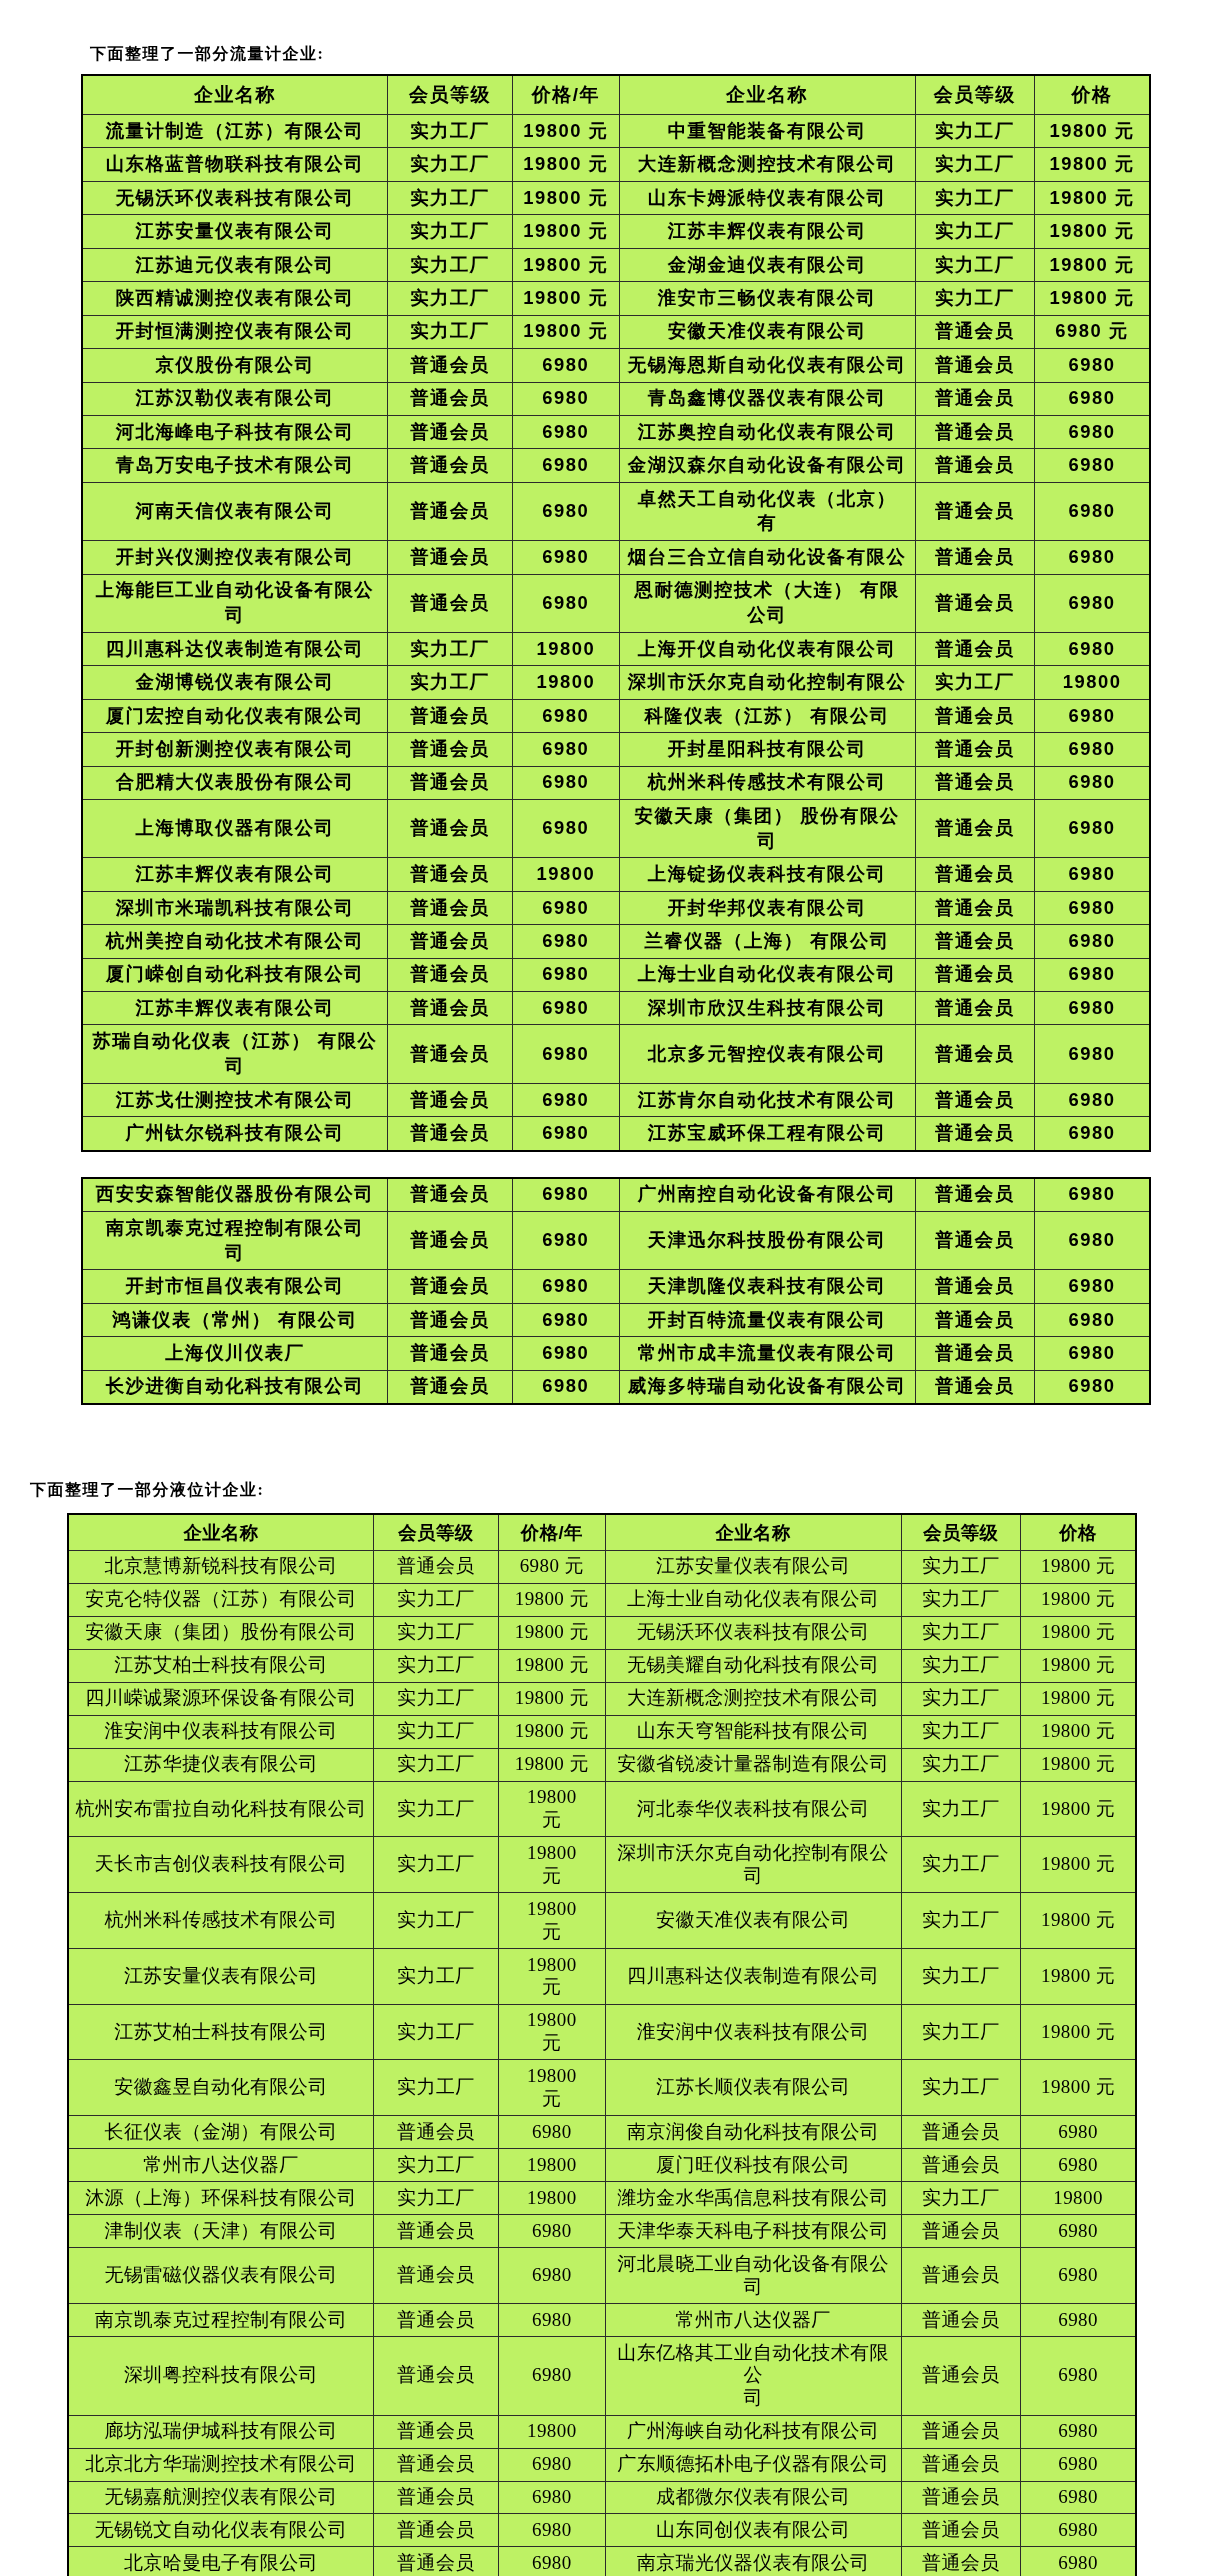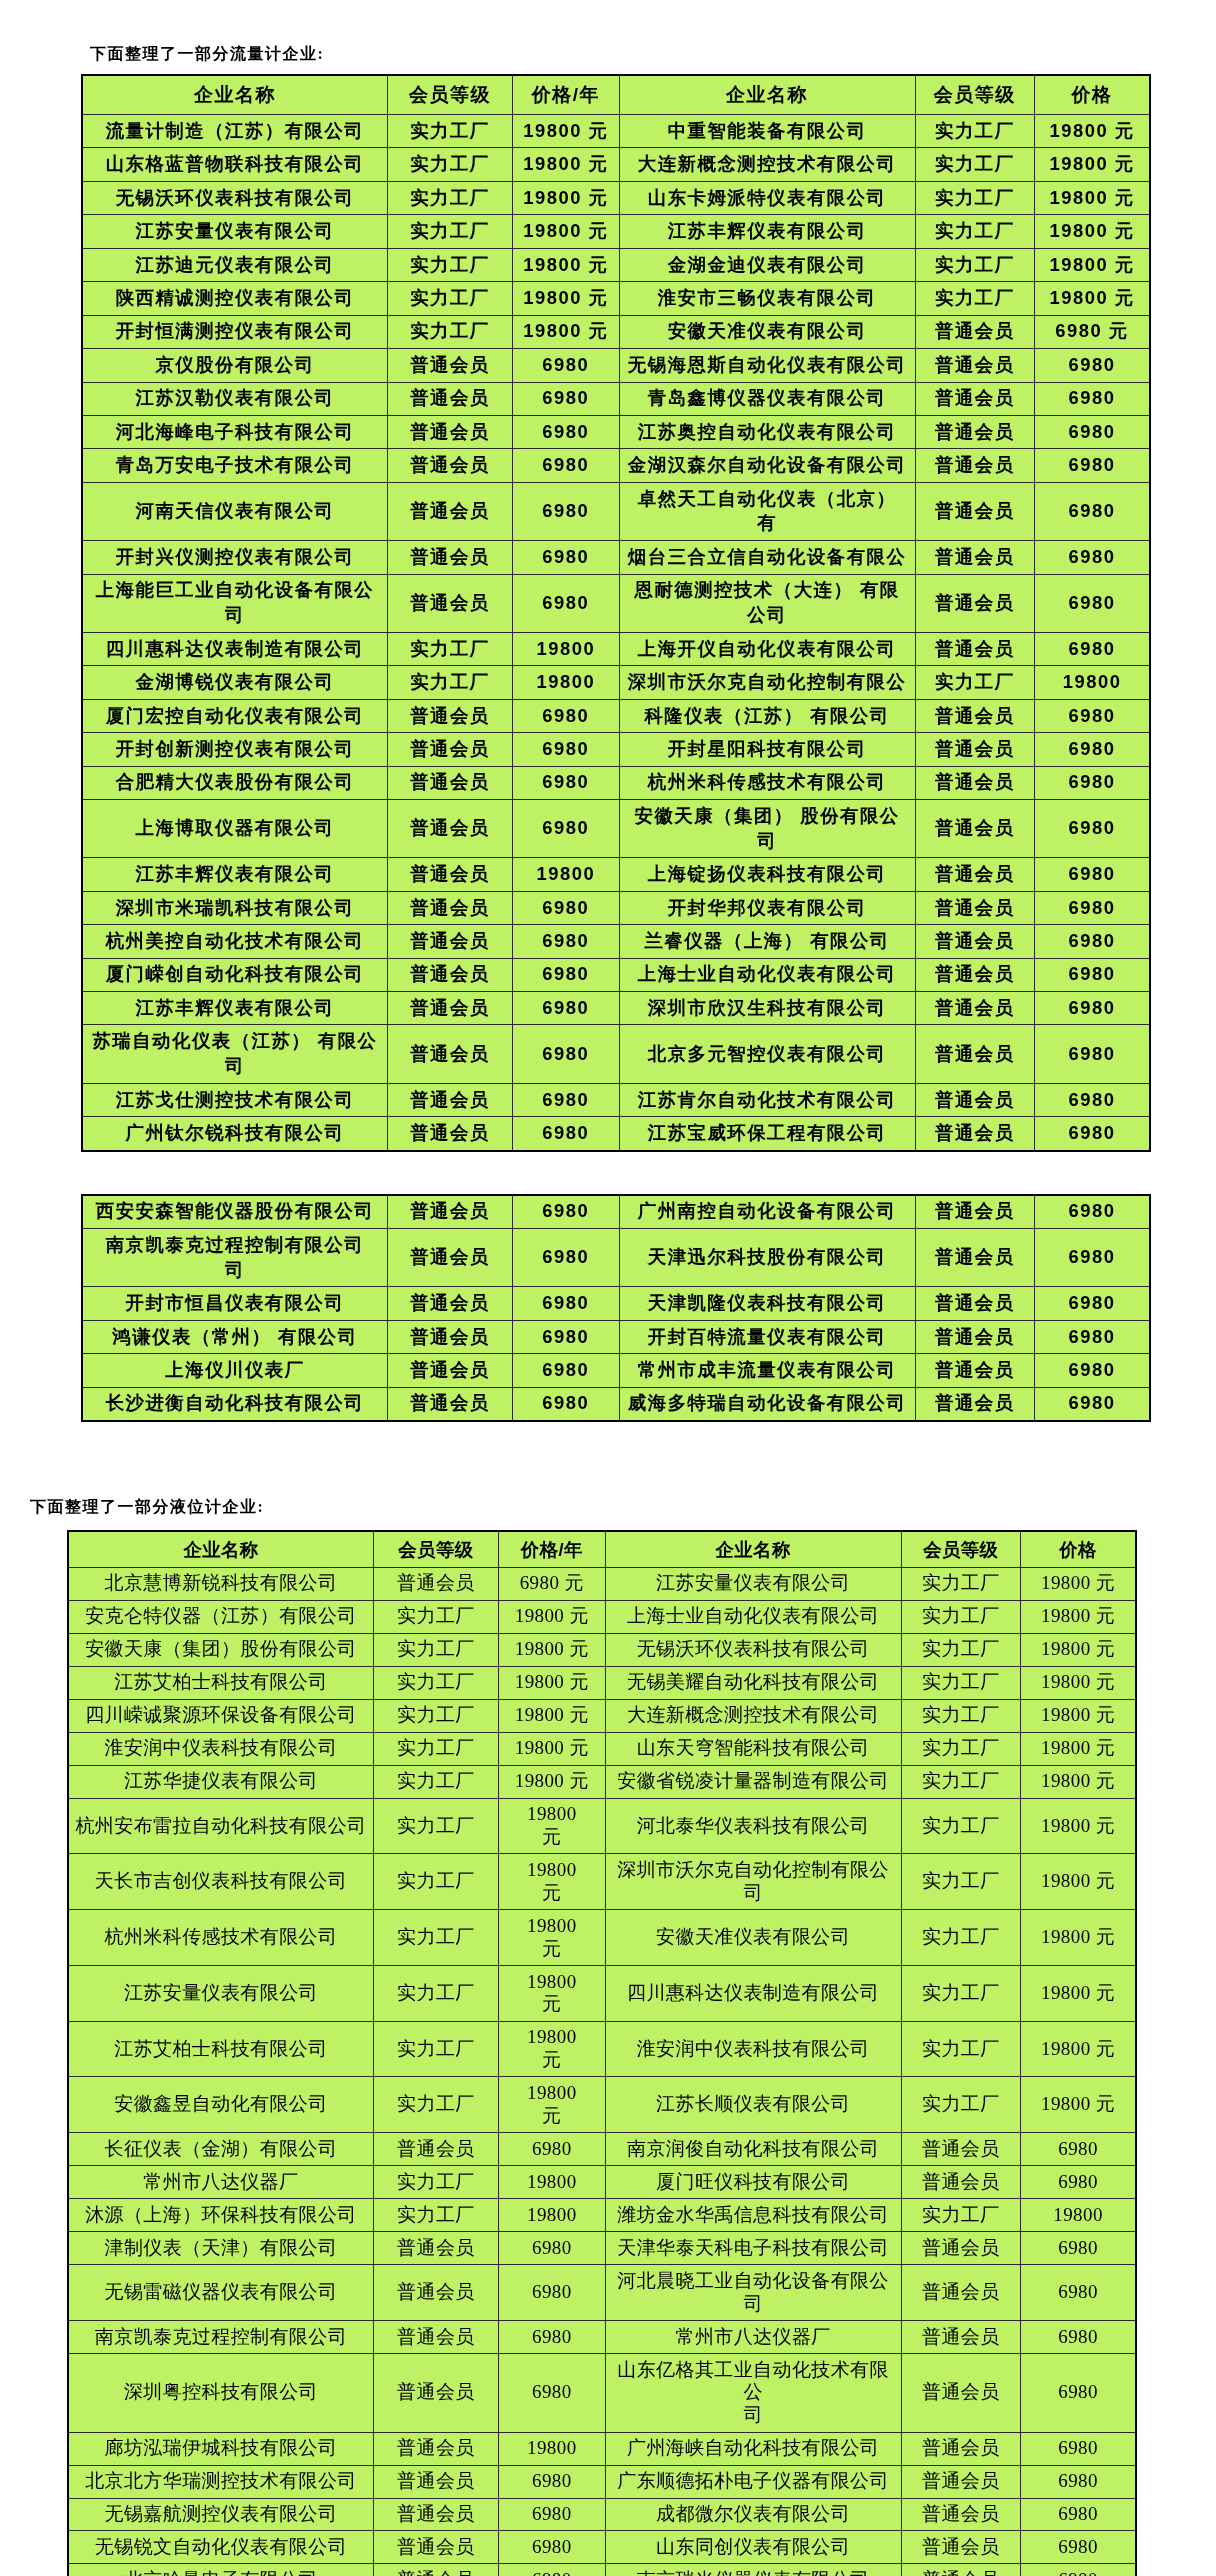--- a/index.html
+++ b/index.html
@@ -29,21 +29,21 @@
 
   table.biz-table {
     border-collapse: collapse;
     table-layout: fixed;
     width: 1070px;
     margin-left: 81px;
     border: 2.3px solid #000;
     background: #bef264;
   }
   table.t2 { margin-left: 67px; }
-  table.extra { margin-top: 42px; padding-left: 31px; }
+  table.extra { margin-top: 25px; padding-left: 31px; }
 
   .biz-table th, .biz-table td {
     border: 0.8px solid #2b2b2b;
     text-align: center;
     vertical-align: middle;
     white-space: pre-line;
     overflow: hidden;
     padding: 3.8px 3.1px;
     color: #000;
   }

